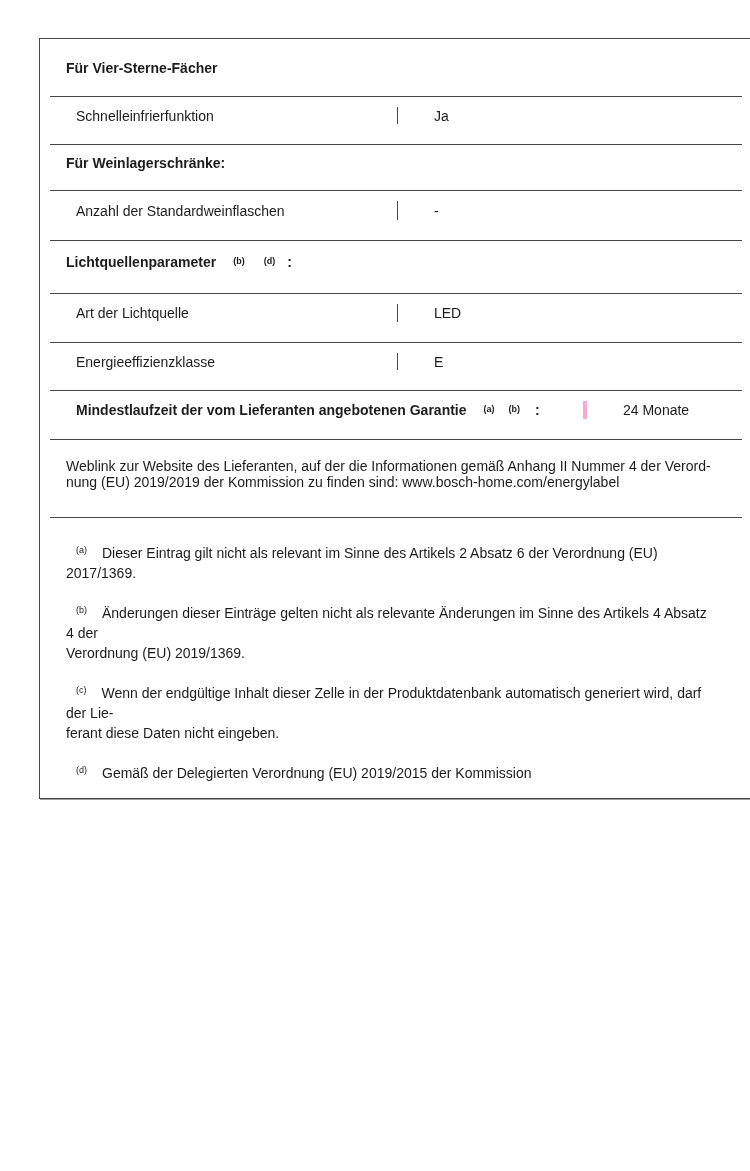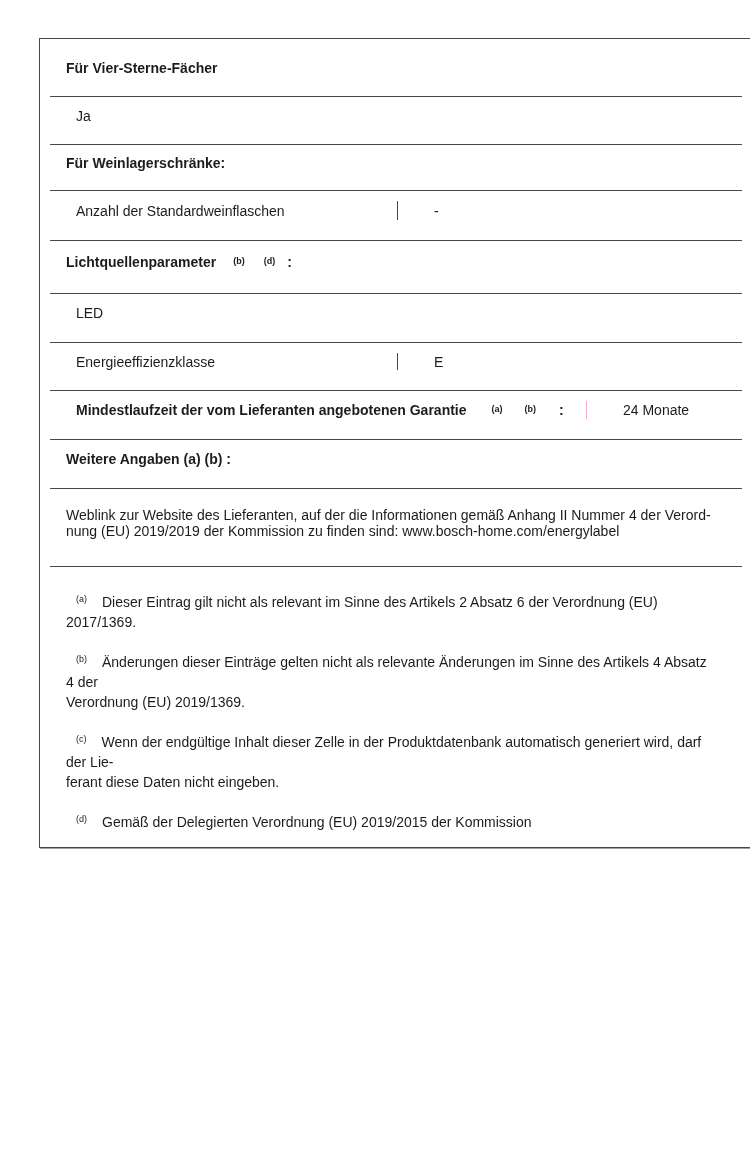--- a/index.html
+++ b/index.html
@@ -22,21 +22,21 @@
   .trow { display: flex; align-items: stretch; }
   .trow + .trow { border-top: 1px solid #474747; }
   .section-row {
     font-weight: bold;
     align-items: center;
     padding-left: 6px;
   }
   .cell { display: flex; align-items: center; padding-left: 6px; padding-right: 4px; }
   .cell-label { width: 338px; border-right: 1px solid #474747; }
   .cell-value { flex: 1; }
-  .cell-label-wide { width: 527px; border-right: 1px solid #f9a8d4; font-weight: bold; gap: 8px; }
+  .cell-label-wide { width: 527px; border-right: 4px solid #f9a8d4; font-weight: bold; }
   .h37 { height: 37px; }
   .h38 { height: 38px; }
   .h36 { height: 36px; }
   .h40 { height: 40px; }
   .h43 { height: 43px; }
   .h39 { height: 39px; }
   .sup {
     font-size: 9px;
     vertical-align: 4px;
     position: relative;
@@ -88,20 +88,23 @@
 </head>
 <body>
 
 <div class="doc-table">
 
   <div class="trow section-row h37">
     <span>Für Vier-Sterne-Fächer</span>
   </div>
 
   <div class="trow h38">
+    <div class="cell cell-label">
+      <span>Schnelleinfrierfunktion</span>
+    </div>
     <div class="cell cell-value">
       <span>Ja</span>
     </div>
   </div>
 
   <div class="trow section-row h36">
     <span>Für Weinlagerschränke:</span>
   </div>
 
   <div class="trow h40">
@@ -114,20 +117,23 @@
   </div>
 
   <div class="trow section-row h43">
     <span>Lichtquellenparameter</span>
       <span class="sup sup-gap1">(b)</span>
       <span class="sup sup-gap2">(d)</span>
       <span class="colon-after-sup">:</span>
   </div>
 
   <div class="trow h39">
+    <div class="cell cell-label">
+      <span>Art der Lichtquelle</span>
+    </div>
     <div class="cell cell-value">
       <span>LED</span>
     </div>
   </div>
 
   <div class="trow h38">
     <div class="cell cell-label">
       <span>Energieeffizienzklasse</span>
     </div>
     <div class="cell cell-value">
@@ -140,23 +146,20 @@
       <span>Mindestlaufzeit der vom Lieferanten angebotenen Garantie</span>
         <span class="sup sup-gap1">(a)</span>
         <span class="sup" style="margin-left:4px">(b)</span>
         <span class="colon-spaced" style="font-weight:bold">:</span>
     </div>
     <div class="cell cell-value">
       <span>24 Monate</span>
     </div>
   </div>
 
-  <div class="trow section-row h39">
-    <span>Weitere Angaben (a) (b) :</span>
-  </div>
 
   <div class="trow para-row">
     <div class="para">Weblink zur Website des Lieferanten, auf der die Informationen gemäß Anhang II Nummer 4 der Verord-
 nung (EU) 2019/2019 der Kommission zu finden sind: www.bosch-home.com/energylabel</div>
   </div>
 
   <div class="trow footnotes-row">
     <div class="footnote">
       <span class="fn-marker">(a)</span><span class="fn-text">Dieser Eintrag gilt nicht als relevant im Sinne des Artikels 2 Absatz 6 der Verordnung (EU) 2017/1369.</span>
     </div>

